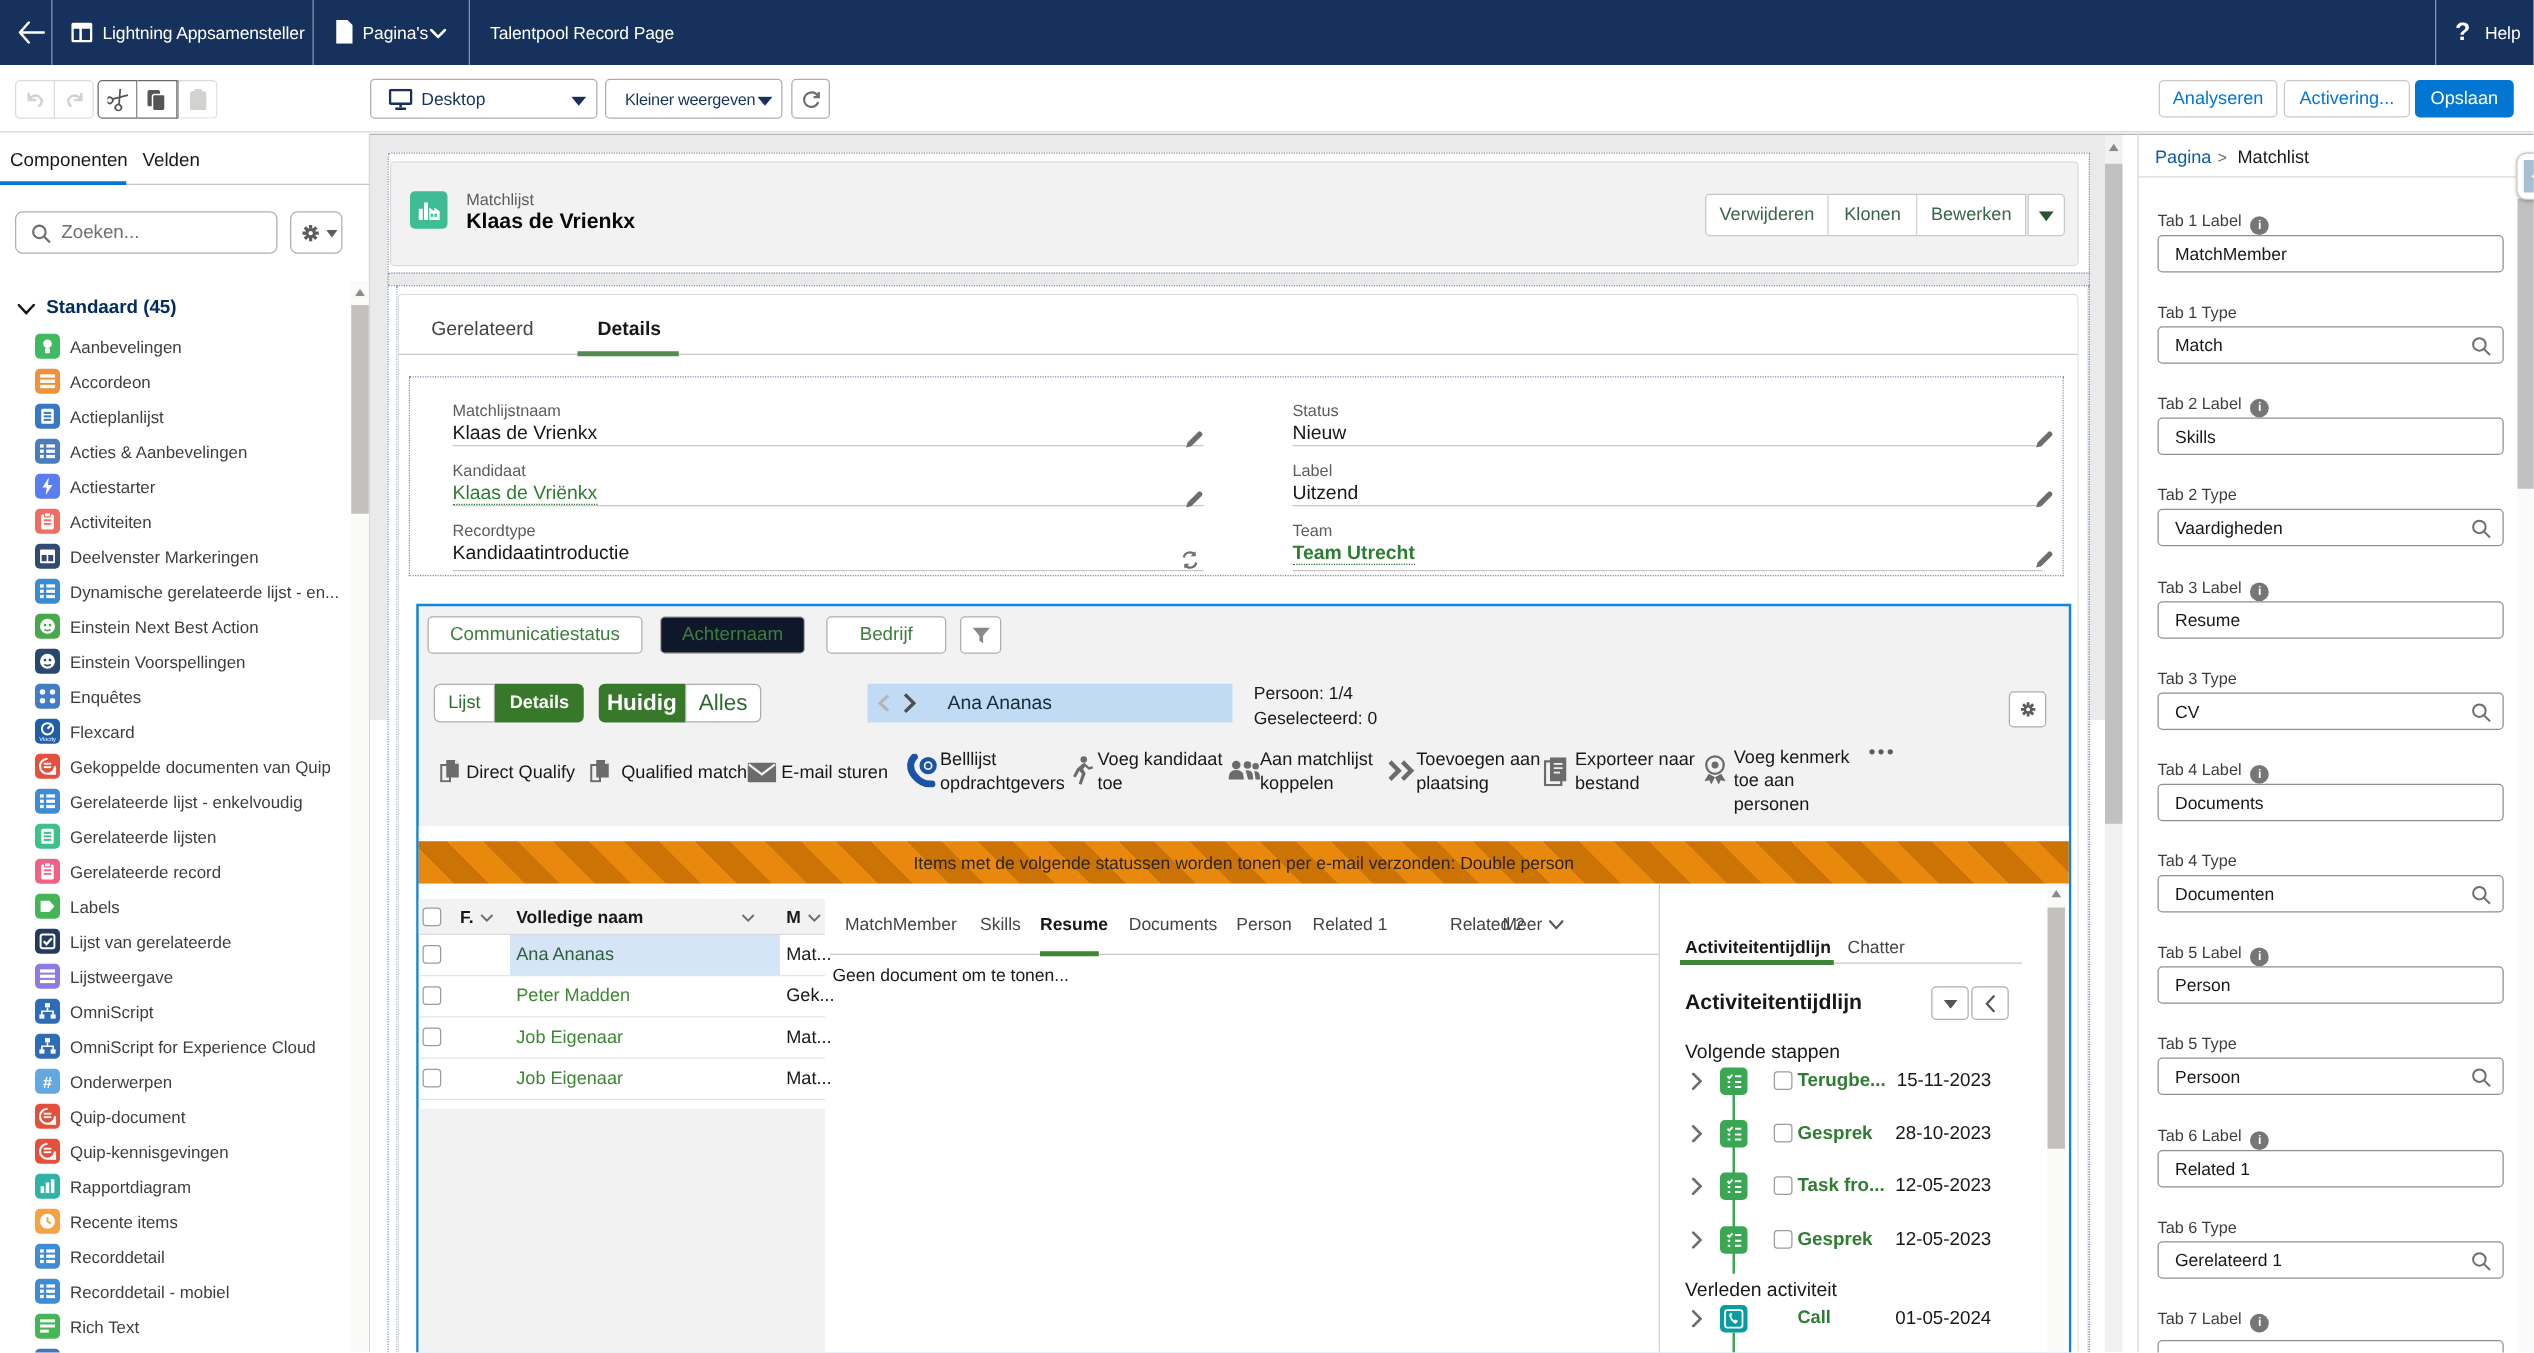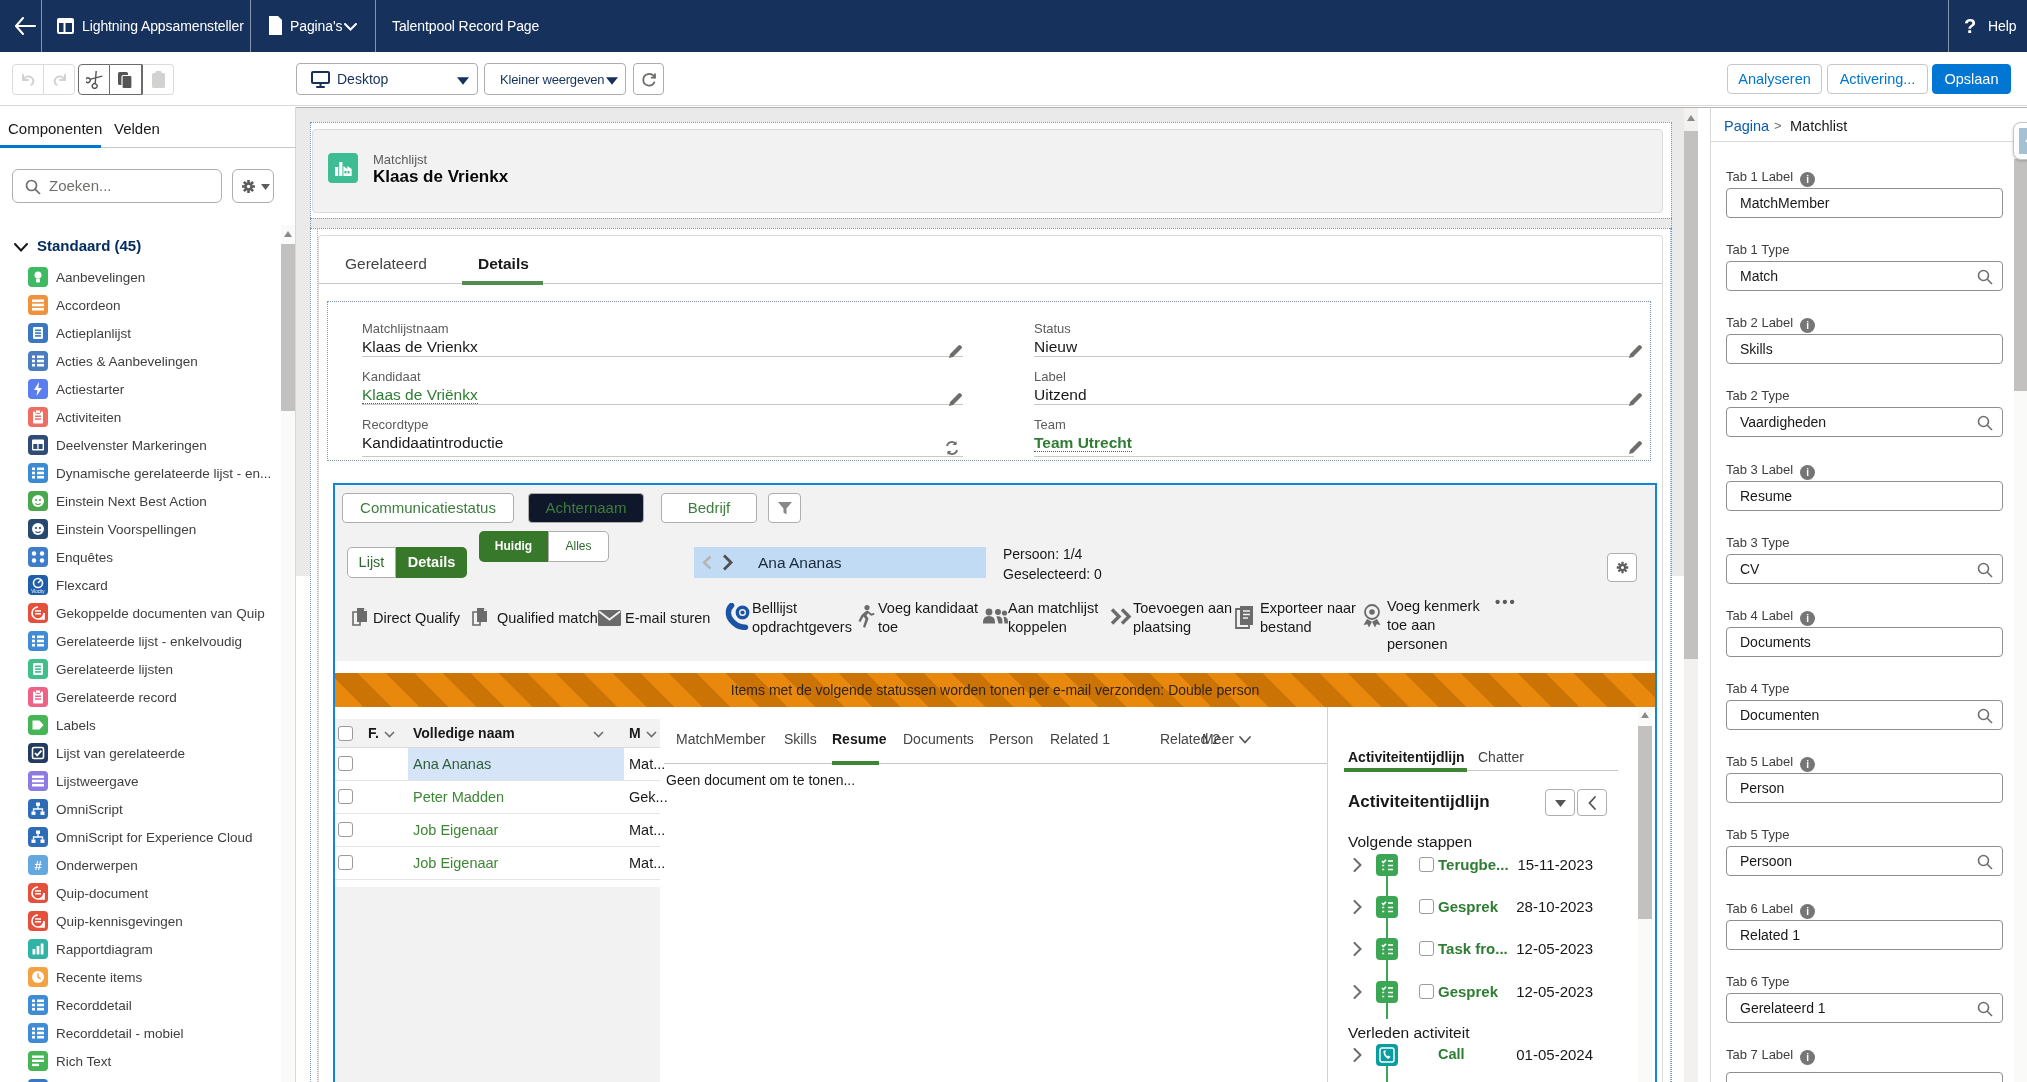--- a/index.html
+++ b/index.html
@@ -442,20 +442,30 @@
           <g fill="#fff">
             <rect x="7" y="14" width="3.2" height="9"></rect>
             <rect x="11.2" y="9" width="3.2" height="14"></rect>
             <path d="M15.4 23 v-10 l4 3 v-3 l4.3 3 v7 z"></path>
             <rect x="16.5" y="18" width="2" height="2.5" fill="#3ebc93"></rect>
             <rect x="19.5" y="18" width="2" height="2.5" fill="#3ebc93"></rect>
           </g>
         </svg></div>
     <div class="abs" style="left:77px;top:44px;font-size:13px;color:#5c5c5c">Matchlijst</div>
     <div class="abs" style="left:77px;top:59px;font-size:17px;font-weight:bold;color:#080707">Klaas de Vrienkx</div>
+    <div class="abs" style="left:1068px;top:47px;height:34px;display:flex;font-size:14.5px;color:#396547">
+        <div style="width:99px;background:#fff;border:1px solid #c9c7c5;border-radius:4px 0 0 4px;text-align:center;line-height:32px">Verwijderen</div>
+        <div style="width:71px;background:#fff;border:1px solid #c9c7c5;border-left:none;text-align:center;line-height:32px">Klonen</div>
+        <div style="width:87px;background:#fff;border:1px solid #c9c7c5;border-left:none;text-align:center;line-height:32px">Bewerken</div>
+        <div style="width:30px;background:#fff;border:1px solid #c9c7c5;border-left:1px solid #c9c7c5;margin-left:1px;border-radius:0 4px 4px 0;position:relative">
+          <svg class="abs" style="left:8px;top:13px" width="12" height="8" viewBox="0 0 12 8">
+            <path d="M0 0 h12 l-6 8 z" fill="#2d5233"></path>
+          </svg>
+        </div>
+      </div>
     <div class="abs" style="left:14px;top:120px;width:1362px;height:1px;border-top:1px dotted #7d95b0"></div>
     <div class="abs" style="left:21px;top:120px;width:1354px;height:856px;border-left:1px dotted #9bb0c5;border-right:1px dotted #9bb0c5"></div>
     <div class="abs" style="left:22px;top:127px;width:1345px;height:849px;background:#fff;border:1px solid #dddbda;border-bottom:none;border-radius:4px 4px 0 0"></div>
     <div class="abs" style="left:49px;top:147px;font-size:15.5px;color:#444">Gerelateerd</div>
     <div class="abs" style="left:182px;top:147px;font-size:15.5px;font-weight:bold;color:#181818">Details</div>
     <div class="abs" style="left:23px;top:175px;width:1343px;height:1px;background:#c9c7c5"></div>
     <div class="abs" style="left:166px;top:173px;width:81px;height:4px;background:#538b53"></div>
     <div class="abs" style="left:31px;top:193px;width:1324px;height:160px;border:1px dotted #7d95b0;background:#fff"></div>
     <div class="abs" style="left:66px;top:213px;font-size:13px;color:#5c5c5c">Matchlijstnaam</div>
     <div class="abs" style="left:66px;top:230px;font-size:15.5px;color:#181818"><span style="">Klaas de Vrienkx</span></div>
@@ -506,21 +516,21 @@
     <div class="abs" style="left:365px;top:385px;width:96px;height:30px;background:#fff;border:1px solid #b0adab;border-radius:4px;font-size:15px;color:#3e7d3e;text-align:center;line-height:28px">Bedrijf</div>
     <div class="abs" style="left:472px;top:385px;width:33px;height:30px;background:#fff;border:1px solid #b0adab;border-radius:4px">
         <svg class="abs" style="left:9px;top:8px" width="14" height="13" viewBox="0 0 14 13">
           <path d="M0 0 h14 L8.5 6.5 v6 l-3 -2 v-4 z" fill="#8a8886"></path>
         </svg>
       </div>
     <div class="abs" style="left:51px;top:439px;width:120px;height:31px;border-radius:5px;font-size:14.5px">
         <div class="abs" style="left:0;top:0;width:49px;height:31px;background:#fff;border:1px solid #b0adab;border-radius:5px 0 0 5px;color:#2e6b2e;text-align:center;line-height:29px">Lijst</div>
         <div class="abs" style="left:49px;top:0;width:71px;height:31px;background:#38782a;border-radius:0 5px 5px 0;color:#fff;font-weight:bold;text-align:center;line-height:31px">Details</div>
       </div>
-    <div class="abs" style="left:183px;top:423px;width:105px;height:31px;border-radius:5px;font-size:12px">
+    <div class="abs" style="left:183px;top:439px;width:105px;height:31px;border-radius:5px;font-size:18px">
         <div class="abs" style="left:0;top:0;width:69px;height:31px;background:#38782a;border-radius:5px 0 0 5px;color:#fff;font-weight:bold;text-align:center;line-height:31px">Huidig</div>
         <div class="abs" style="left:69px;top:0;width:61px;height:31px;background:#fff;border:1px solid #b0adab;border-radius:0 5px 5px 0;color:#2e6b2e;text-align:center;line-height:29px">Alles</div>
       </div>
     <div class="abs" style="left:398px;top:439px;width:292px;height:31px;background:#c0dbf3"></div>
     <svg class="abs" style="left:406px;top:447px" width="10" height="15" viewBox="0 0 10 15">
         <path d="M8.5 1.5 L2 7.5 L8.5 13.5" stroke="#b6b4b2" stroke-width="2.4" fill="none"></path>
       </svg>
     <svg class="abs" style="left:426px;top:446px" width="11" height="17" viewBox="0 0 11 17">
         <path d="M2 1.5 L9 8.5 L2 15.5" stroke="#4f4f4f" stroke-width="2.8" fill="none"></path>
       </svg>

